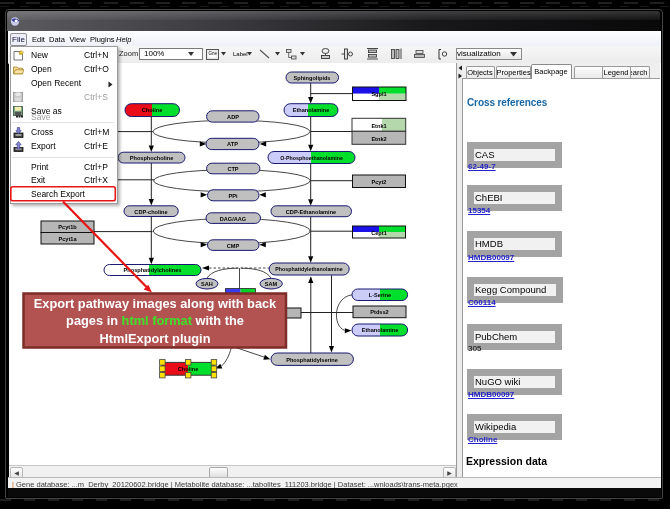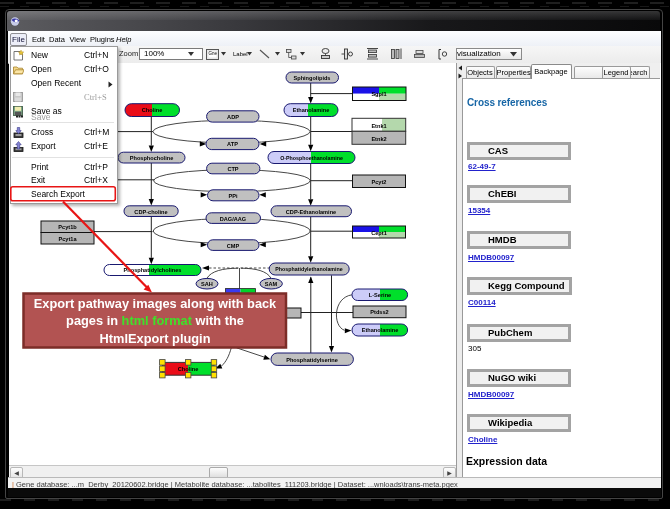--- a/index.html
+++ b/index.html
@@ -1,17 +1,17 @@
 <!DOCTYPE html>
 <html><head><meta charset="utf-8"><style>
 html,body{margin:0;padding:0;background:#000;}
 #root{position:relative;width:670px;height:509px;background:#000;overflow:hidden;font-family:"Liberation Sans",sans-serif;}
 .abs{position:absolute;}
 .lnk{position:absolute;font-size:8px;font-weight:bold;color:#2222cc;text-decoration:underline;}
-.hbox{position:absolute;left:467px;width:80px;height:12px;border:3px solid #a3a3a3;background:#f1f1f1;font-size:9.5px;font-weight:bold;color:#000;line-height:12.5px;padding-left:18px;}
+.hbox{position:absolute;left:467px;width:80px;height:12px;border:7px solid #a3a3a3;background:#f1f1f1;font-size:9.5px;font-weight:normal;color:#000;line-height:12.5px;padding-left:1px;}
 .tab{position:absolute;top:66px;height:11px;border:1px solid #9a9a9a;border-bottom:none;background:linear-gradient(#fdfdfd,#e9e9e9);font-size:7.5px;color:#000;text-align:center;line-height:11px;border-radius:2px 2px 0 0;}
 .mi{position:absolute;left:31px;font-size:8.5px;color:#000;}
 .ms{position:absolute;left:84px;font-size:8.5px;color:#000;}
 </style></head><body>
 <div id="root">
 
 <div class="abs" style="left:0;top:2px;width:670px;height:2px;background:repeating-linear-gradient(90deg,#1f1f1f 0 14px,#000 14px 26px);"></div>
 <div class="abs" style="left:0;top:6px;width:670px;height:1px;background:repeating-linear-gradient(90deg,#181818 0 9px,#000 9px 20px);"></div>
 
 <div class="abs" style="left:5px;top:9px;width:656px;height:488px;background:#000;border:1px solid #444;border-radius:4px 4px 2px 2px;"></div>
@@ -326,21 +326,21 @@
 <div class="mi" style="top:78.3px;">Open Recent</div>
 <svg class="abs" style="left:108px;top:80.5px;" width="5" height="7">
         <path d="M0.5,0.5 L4.5,3.5 L0.5,6.5 Z" fill="#222"></path>
       </svg>
 <svg class="abs" style="left:13px;top:92px;" width="10" height="10">
         <rect x="0.5" y="0.5" width="9" height="9" fill="#c9c9c9" stroke="#999" stroke-width="0.9"></rect>
         <rect x="2.5" y="0.5" width="5" height="3.5" fill="#e8e8e8"></rect>
         <rect x="2" y="5.5" width="6" height="4" fill="#dcdcdc"></rect>
       </svg>
 <div class="mi" style="top:92px;color:#9d9d9d;margin-top:20px;">Save</div>
-      <div class="ms" style="top:92px;color:#9d9d9d;font-family:Liberation Serif, serif;">Ctrl+S</div>
+      <div class="ms" style="top:92px;color:#9d9d9d;">Ctrl+S</div>
 <svg class="abs" style="left:13px;top:105.5px;" width="12" height="12">
         <rect x="0.5" y="0.5" width="9" height="9" fill="#7fa888" stroke="#44604a" stroke-width="0.9"></rect>
         <rect x="2" y="0.8" width="6" height="4" fill="#f2eeb0"></rect>
         <rect x="1.8" y="5.8" width="6.5" height="3.5" fill="#555"></rect>
         <rect x="5.5" y="9.5" width="2" height="2" fill="#222"></rect>
         <rect x="8" y="9.5" width="2" height="2" fill="#222"></rect>
         <rect x="3" y="9.5" width="2" height="2" fill="#222"></rect>
       </svg>
 <div class="mi" style="top:106.3px;">Save as</div>
 <svg class="abs" style="left:13px;top:126.5px;" width="11" height="11">

